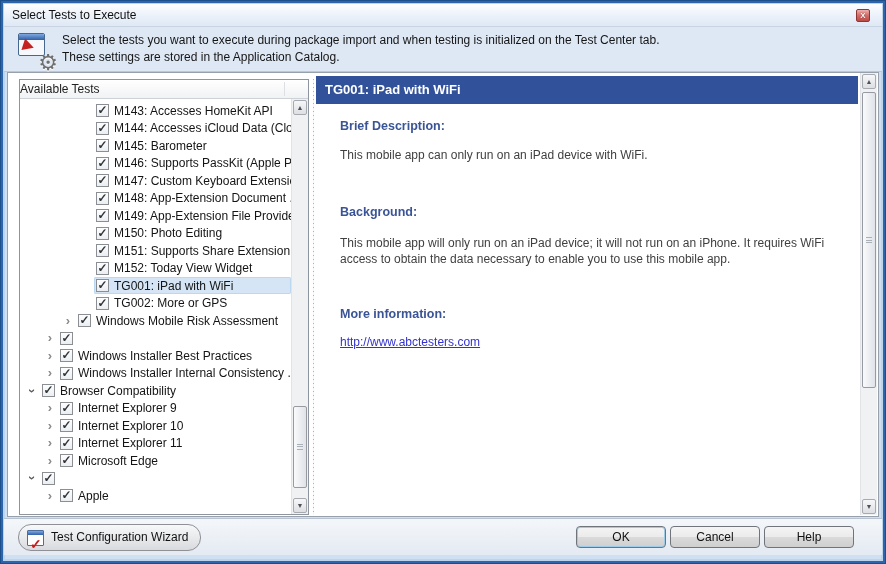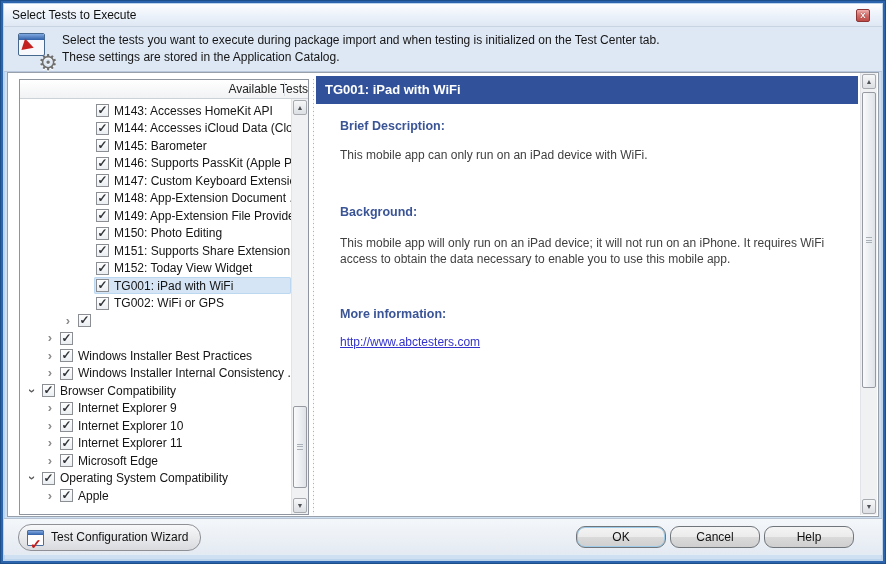--- a/index.html
+++ b/index.html
@@ -60,21 +60,21 @@
 
   
   .tree-panel {
     position:absolute; left:11px; top:6px; width:290px; bottom:1px;
     border:1px solid #8e959f; background:#fff;
   }
   .tree-header {
     position:absolute; left:0; right:0; top:0; height:19px;
     background:linear-gradient(to bottom,#ffffff,#f1f2f4);
     border-bottom:1px solid #cdd2d8;
-    font-size:12px; color:#222; text-align:right; line-height:18px;
+    font-size:12px; color:#222; text-align:left; line-height:18px;
   }
   .tree-header::after {
     content:""; position:absolute; right:23px; top:2px; bottom:2px; width:1px; background:#dcdfe4;
   }
   .tree-items {
     position:absolute; left:0; right:17px; top:19px; bottom:0; overflow:hidden; padding-top:3px;
   }
   .tree-row { display:flex; align-items:center; height:17.5px; font-size:12px; color:#141414; white-space:nowrap; }
   .expander {
     width:16px; flex:0 0 16px; text-align:center; color:#8a8a8a; font-size:13px;
@@ -143,21 +143,21 @@
   }
   .wizard-icon { position:absolute; left:8px; top:5px; width:17px; height:16px;
     background:#fdfdfd; border:1px solid #4d6e9d; border-radius:1px; }
   .wizard-icon::before { content:""; position:absolute; left:0; right:0; top:0; height:4px;
     background:linear-gradient(to bottom,#7fa8e0,#2e5fa8); }
   .wizard-icon::after { content:"✓"; position:absolute; left:2px; top:1px;
     color:#c41d1d; font-size:14px; font-weight:bold; }
   .dlg-btn {
     position:absolute; top:7px; width:90px; height:22px;
     background:linear-gradient(to bottom,#f4f4f4,#ebebeb 50%,#dadada 51%,#cfcfcf);
-    border:1px solid #70757b; border-radius:9px;
+    border:1px solid #70757b; border-radius:4px;
     font-size:12px; color:#111; text-align:center; line-height:20px; cursor:pointer;
     font-family:"Liberation Sans", sans-serif;
   }
   .btn-ok { right:216px; box-shadow:0 0 0 1px #9ecbe8 inset; }
   .btn-cancel { right:122px; }
   .btn-help { right:28px; }
 </style>
 </head>
 <body>
 
@@ -259,27 +259,28 @@
             <span class="expander"></span>
             <span class="row-inner selected">
               <span class="checkbox">✓</span>
               <span class="row-label">TG001: iPad with WiFi</span>
             </span>
           </div>
           <div class="tree-row" style="padding-left: 58px;">
             <span class="expander"></span>
             <span class="row-inner">
               <span class="checkbox">✓</span>
-              <span class="row-label">TG002: WiFi or GPS</span>
+              <span class="row-label">TG002: More or GPS</span>
             </span>
           </div>
           <div class="tree-row" style="padding-left: 40px;">
             <span class="expander">›</span>
             <span class="row-inner">
               <span class="checkbox">✓</span>
+              <span class="row-label">Windows Mobile Risk Assessment</span>
             </span>
           </div>
           <div class="tree-row" style="padding-left: 22px;">
             <span class="expander">›</span>
             <span class="row-inner">
               <span class="checkbox">✓</span>
             </span>
           </div>
           <div class="tree-row" style="padding-left: 22px;">
             <span class="expander">›</span>
@@ -327,21 +328,20 @@
             <span class="expander">›</span>
             <span class="row-inner">
               <span class="checkbox">✓</span>
               <span class="row-label">Microsoft Edge</span>
             </span>
           </div>
           <div class="tree-row" style="padding-left: 4px;">
             <span class="expander open">›</span>
             <span class="row-inner">
               <span class="checkbox">✓</span>
-              <span class="row-label">Operating System Compatibility</span>
             </span>
           </div>
           <div class="tree-row" style="padding-left: 22px;">
             <span class="expander">›</span>
             <span class="row-inner">
               <span class="checkbox">✓</span>
               <span class="row-label">Apple</span>
             </span>
           </div>
         </div>

